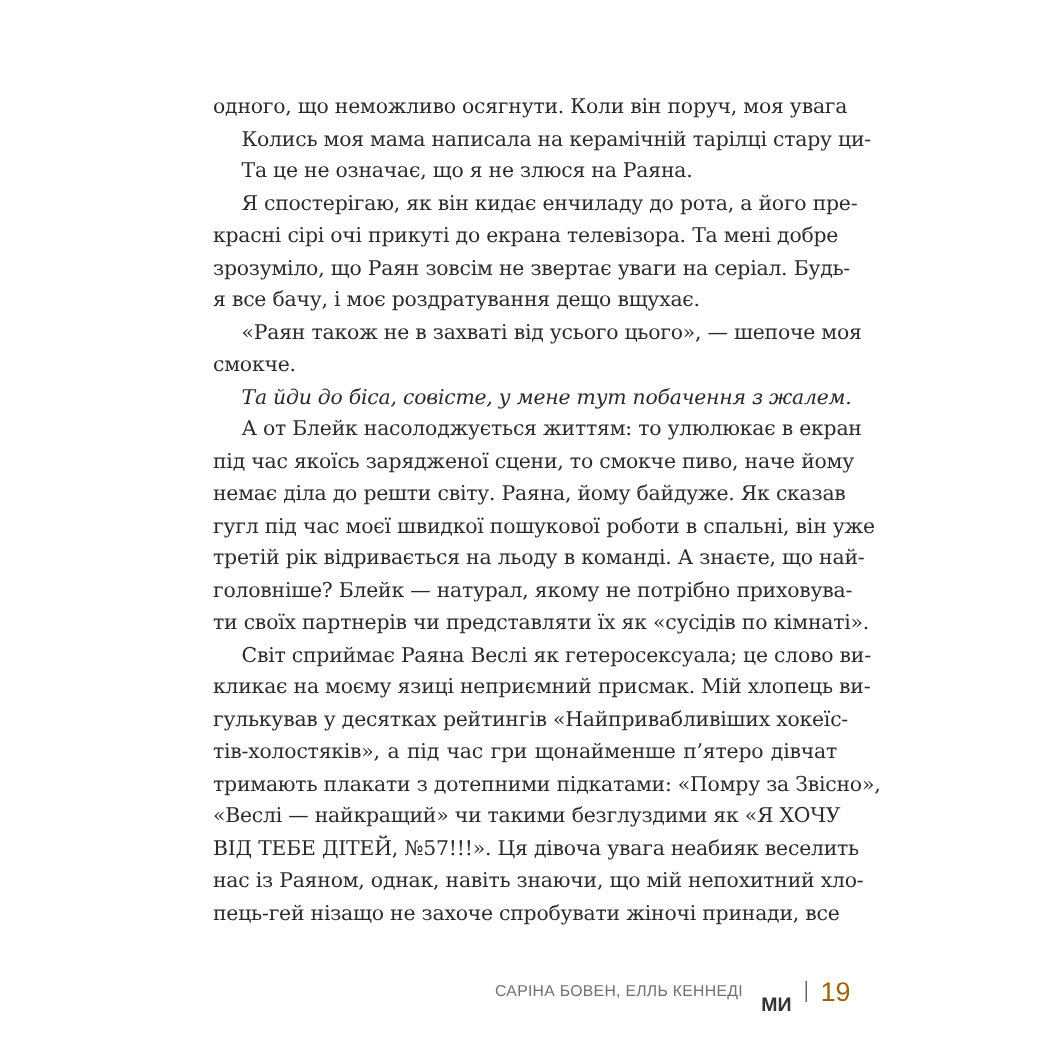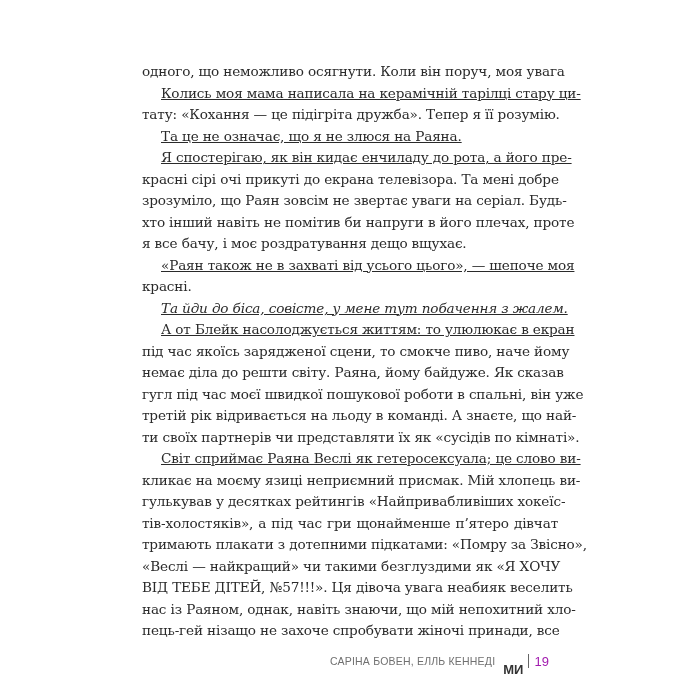--- a/index.html
+++ b/index.html
@@ -2,51 +2,50 @@
 <html><head>
 <meta charset="utf-8">
 <style>
   html, body { margin:0; padding:0; background:#ffffff; }
   body { width:700px; height:700px; position:relative; overflow:hidden; }
   .page { position:absolute; left:142px; top:61px; width:416px;
     font-family:"DejaVu Serif","Liberation Serif",serif; font-size:13.6px;
     line-height:21.5px; color:#2a2a2a; letter-spacing:-0.15px; }
   .ln { display:block; white-space:nowrap; text-align:justify; text-align-last:justify; height:21.5px; }
   .ln.last { text-align-last:left; }
-  .ln.ind { text-indent:19px;text-decoration:underline; }
+  .ln.ind { text-indent:19px; }
   .ln.it { font-style:italic; }
   .footer { position:absolute; top:651px; left:330px; width:237px; height:20px;
-    display:flex; align-items:center; justify-content:flex-start;
+    display:flex; align-items:center; justify-content:space-between;
     font-family:"Liberation Sans","DejaVu Sans",sans-serif; color:#555; }
   .footer .authors { font-size:10.5px; letter-spacing:0.2px; color:#707070; margin-right:8px; }
   .footer .book { font-size:13px; font-weight:bold; color:#333; margin-right:5px;margin-top:17px; }
   .footer .sep { width:1px; height:14px; background:#666; margin-right:5px; }
-  .footer .num { font-size:13px; color:#a21caf; }
+  .footer .num { font-size:18px; color:#a16207; }
 </style>
 </head>
 <body>
 
 <div class="page" id="body">
     <span class="ln">одного, що неможливо осягнути. Коли він поруч, моя увага</span>
     <span class="ln ind">Колись моя мама написала на керамічній тарілці стару ци-</span>
-    <span class="ln last">тату: «Кохання — це підігріта дружба». Тепер я її розумію.</span>
     <span class="ln ind last">Та це не означає, що я не злюся на Раяна.</span>
     <span class="ln ind">Я спостерігаю, як він кидає енчиладу до рота, а його пре-</span>
     <span class="ln">красні сірі очі прикуті до екрана телевізора. Та мені добре</span>
     <span class="ln">зрозуміло, що Раян зовсім не звертає уваги на серіал. Будь-</span>
-    <span class="ln">хто інший навіть не помітив би напруги в його плечах, проте</span>
     <span class="ln last">я все бачу, і моє роздратування дещо вщухає.</span>
     <span class="ln ind">«Раян також не в захваті від усього цього», — шепоче моя</span>
-    <span class="ln last">красні.</span>
+    <span class="ln last">смокче.</span>
     <span class="ln ind last it">Та йди до біса, совісте, у мене тут побачення з жалем.</span>
     <span class="ln ind">А от Блейк насолоджується життям: то улюлюкає в екран</span>
     <span class="ln">під час якоїсь зарядженої сцени, то смокче пиво, наче йому</span>
     <span class="ln">немає діла до решти світу. Раяна, йому байдуже. Як сказав</span>
     <span class="ln">гугл під час моєї швидкої пошукової роботи в спальні, він уже</span>
     <span class="ln">третій рік відривається на льоду в команді. А знаєте, що най-</span>
+    <span class="ln">головніше? Блейк — натурал, якому не потрібно приховува-</span>
     <span class="ln">ти своїх партнерів чи представляти їх як «сусідів по кімнаті».</span>
     <span class="ln ind">Світ сприймає Раяна Веслі як гетеросексуала; це слово ви-</span>
     <span class="ln">кликає на моєму язиці неприємний присмак. Мій хлопець ви-</span>
     <span class="ln">гулькував у десятках рейтингів «Найпривабливіших хокеїс-</span>
     <span class="ln">тів-холостяків», а під час гри щонайменше п’ятеро дівчат</span>
     <span class="ln">тримають плакати з дотепними підкатами: «Помру за Звісно»,</span>
     <span class="ln">«Веслі — найкращий» чи такими безглуздими як «Я ХОЧУ</span>
     <span class="ln">ВІД ТЕБЕ ДІТЕЙ, №57!!!». Ця дівоча увага неабияк веселить</span>
     <span class="ln">нас із Раяном, однак, навіть знаючи, що мій непохитний хло-</span>
     <span class="ln">пець-гей нізащо не захоче спробувати жіночі принади, все</span>

